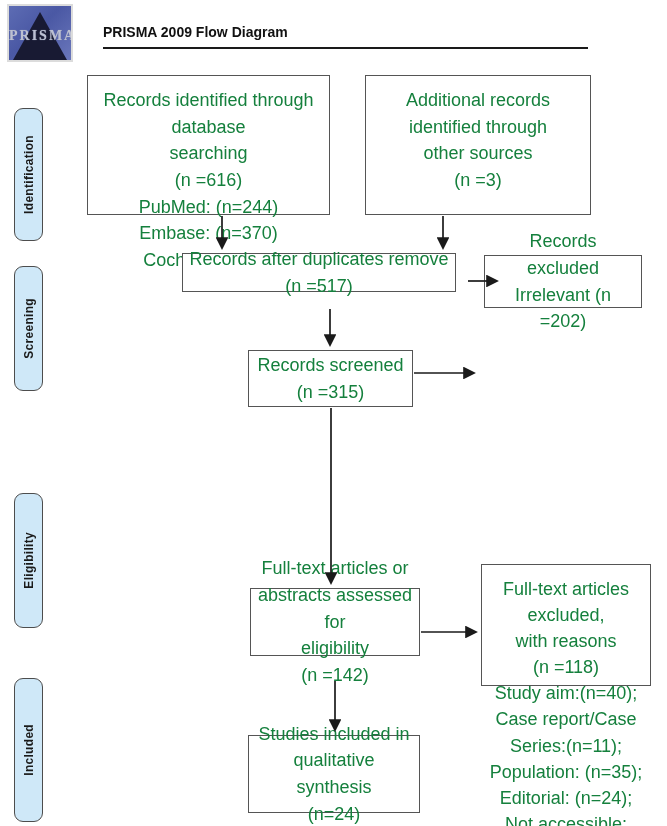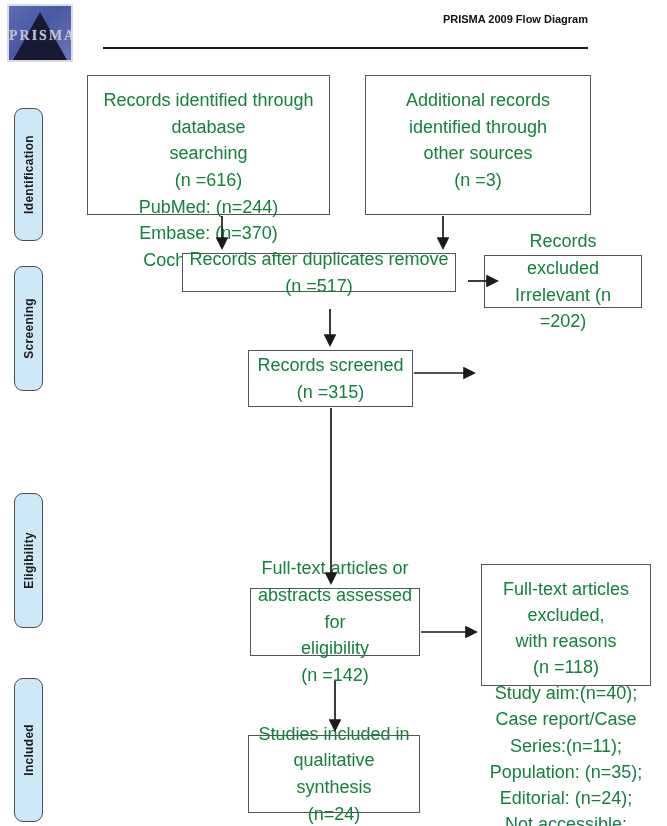--- a/index.html
+++ b/index.html
@@ -29,23 +29,23 @@
   .logo-text{
     position:absolute;left:0;top:22px;width:100%;
     text-align:center;
     font-family:"Liberation Serif", serif;
     font-size:14px;font-weight:bold;letter-spacing:2px;
     color:#bcc0d2;text-shadow:0 0 1px #8b90ad;
   }
 
   
   .title{
-    position:absolute;left:103px;top:13px;width:485px;
-    text-align:right;
-    font-size:11px;font-weight:bold;color:#111;
+    position:absolute;left:103px;top:24px;width:485px;
+    text-align:left;
+    font-size:14px;font-weight:bold;color:#111;
   }
   .title-rule{
     position:absolute;left:103px;top:47px;width:485px;height:2px;
     background:#1a1a1a;
   }
 
   
   .stage{
     position:absolute;left:14px;width:29px;
     background:#cfe8f8;

